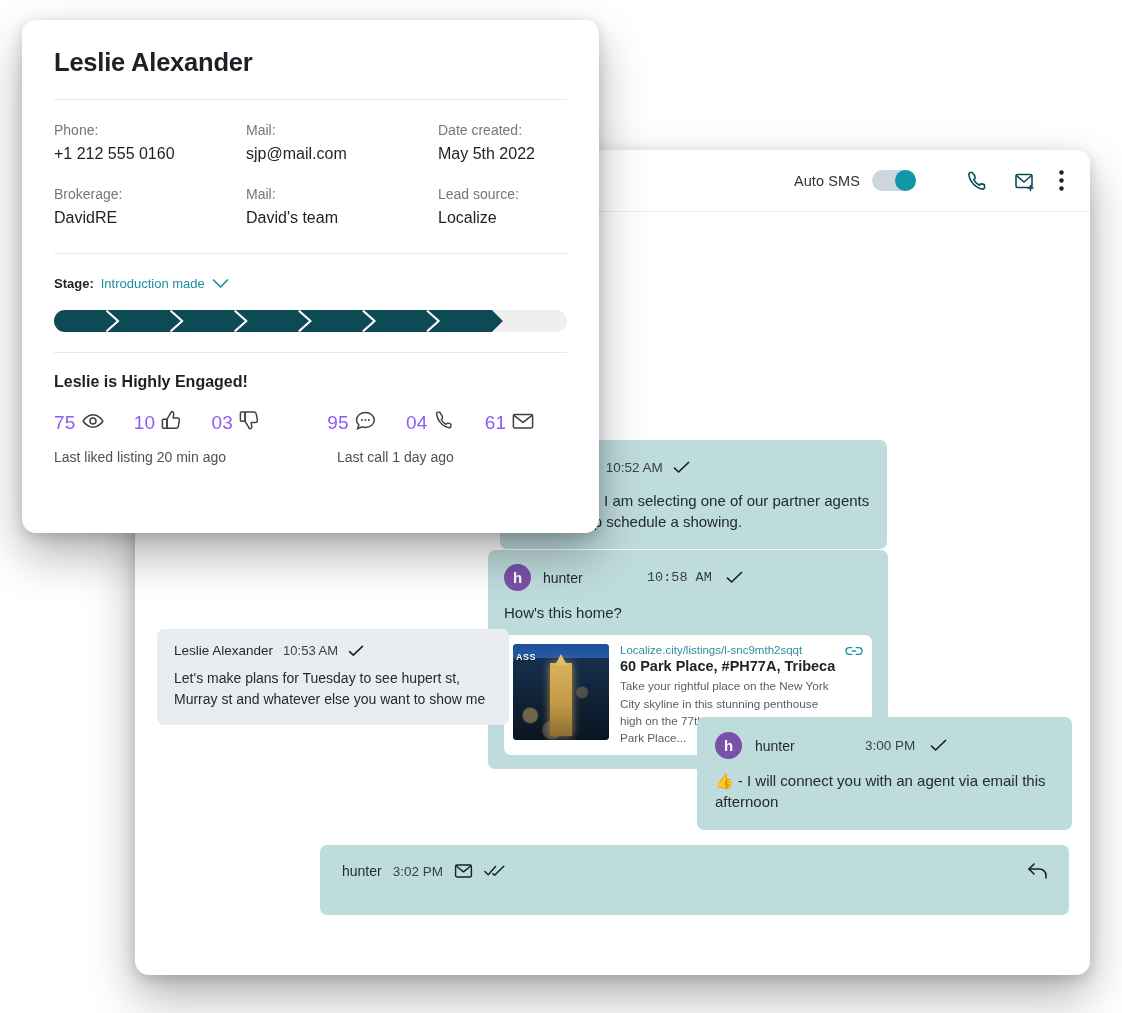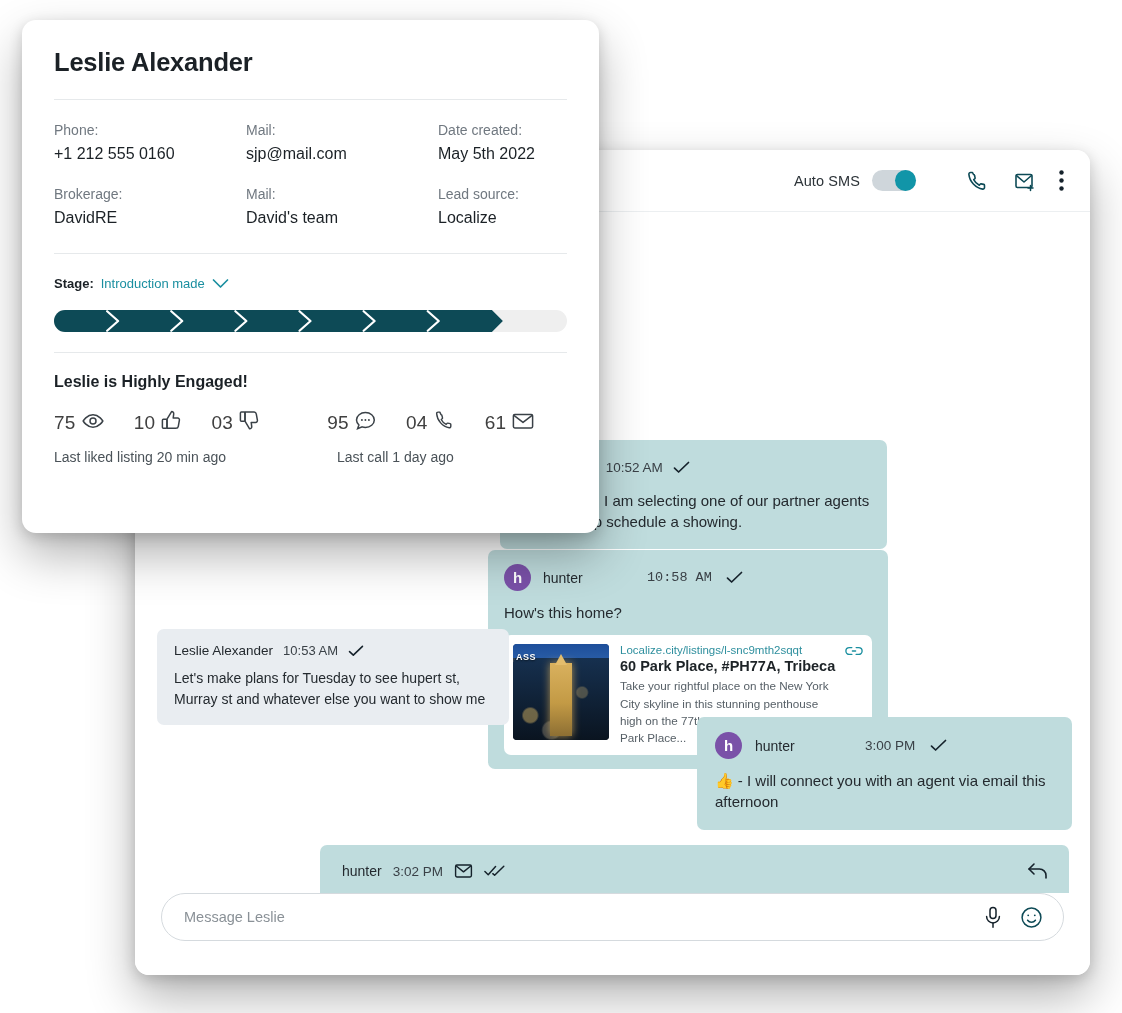--- a/index.html
+++ b/index.html
@@ -193,21 +193,21 @@
   .stage-v { color: #1a8fa0; cursor: pointer; }
   .stage-chev { display: flex; align-items: center; cursor: pointer; }
 
   .progress { margin-top: 19px; height: 22px; position: relative; }
   .hr3 { height: 1px; background: #e6e9eb; margin-top: 20px; }
 
   .engaged { margin-top: 20px; font-size: 16px; font-weight: 700; color: #1b2126; }
   .stats { display: flex; margin-top: 19px; }
   .stat-group { display: flex; }
   .stat { display: flex; align-items: center; gap: 6px; margin-right: 30px; }
-  .stat-num { font-size: 19px; color: #404040; letter-spacing: .3px; }
+  .stat-num { font-size: 19px; color: #8b5cf6; letter-spacing: .3px; }
   .sub-row { display: flex; margin-top: 14px; }
   .sub { font-size: 14px; color: #4a5258; }
 </style>
 </head>
 <body>
 
 <div id="stage">
 
   <div class="chat-window">
 
@@ -336,40 +336,20 @@
         <span class="reply-icon">
           <svg width="22" height="18" viewBox="0 0 22 18" fill="none" stroke="#15222b" stroke-width="1.6" stroke-linecap="round" stroke-linejoin="round">
             <path d="M7 2 2 7l5 5"></path>
             <path d="M2 7h10.5A6.5 6.5 0 0 1 19 13.5V16"></path>
           </svg>
         </span>
       </div>
 
     </div>
 
-    <div class="composer-wrap">
-      <div class="composer">
-        <input type="text" placeholder="Message Leslie" style="">
-        <span class="c-icon">
-          <svg width="18" height="23" viewBox="0 0 18 23" fill="none" stroke="#15222b" stroke-width="1.5" stroke-linecap="round">
-            <rect x="6" y="1.5" width="6" height="11" rx="3"></rect>
-            <path d="M2.6 10.5a6.4 6.4 0 0 0 12.8 0"></path>
-            <path d="M9 17v4.2"></path>
-          </svg>
-        </span>
-        <span class="c-icon">
-          <svg width="23" height="23" viewBox="0 0 23 23" fill="none" stroke="#0d4a56" stroke-width="1.5" stroke-linecap="round">
-            <circle cx="11.5" cy="11.5" r="9.4"></circle>
-            <circle cx="8.2" cy="9.3" r=".9" fill="#0d4a56" stroke="none"></circle>
-            <circle cx="14.8" cy="9.3" r=".9" fill="#0d4a56" stroke="none"></circle>
-            <path d="M7.6 14.2a4.8 4.8 0 0 0 7.8 0"></path>
-          </svg>
-        </span>
-      </div>
-    </div>
 
   </div>
 
   <div class="profile-card">
 
     <div class="p-name">Leslie Alexander</div>
 
 
     <div class="hr"></div>
 

